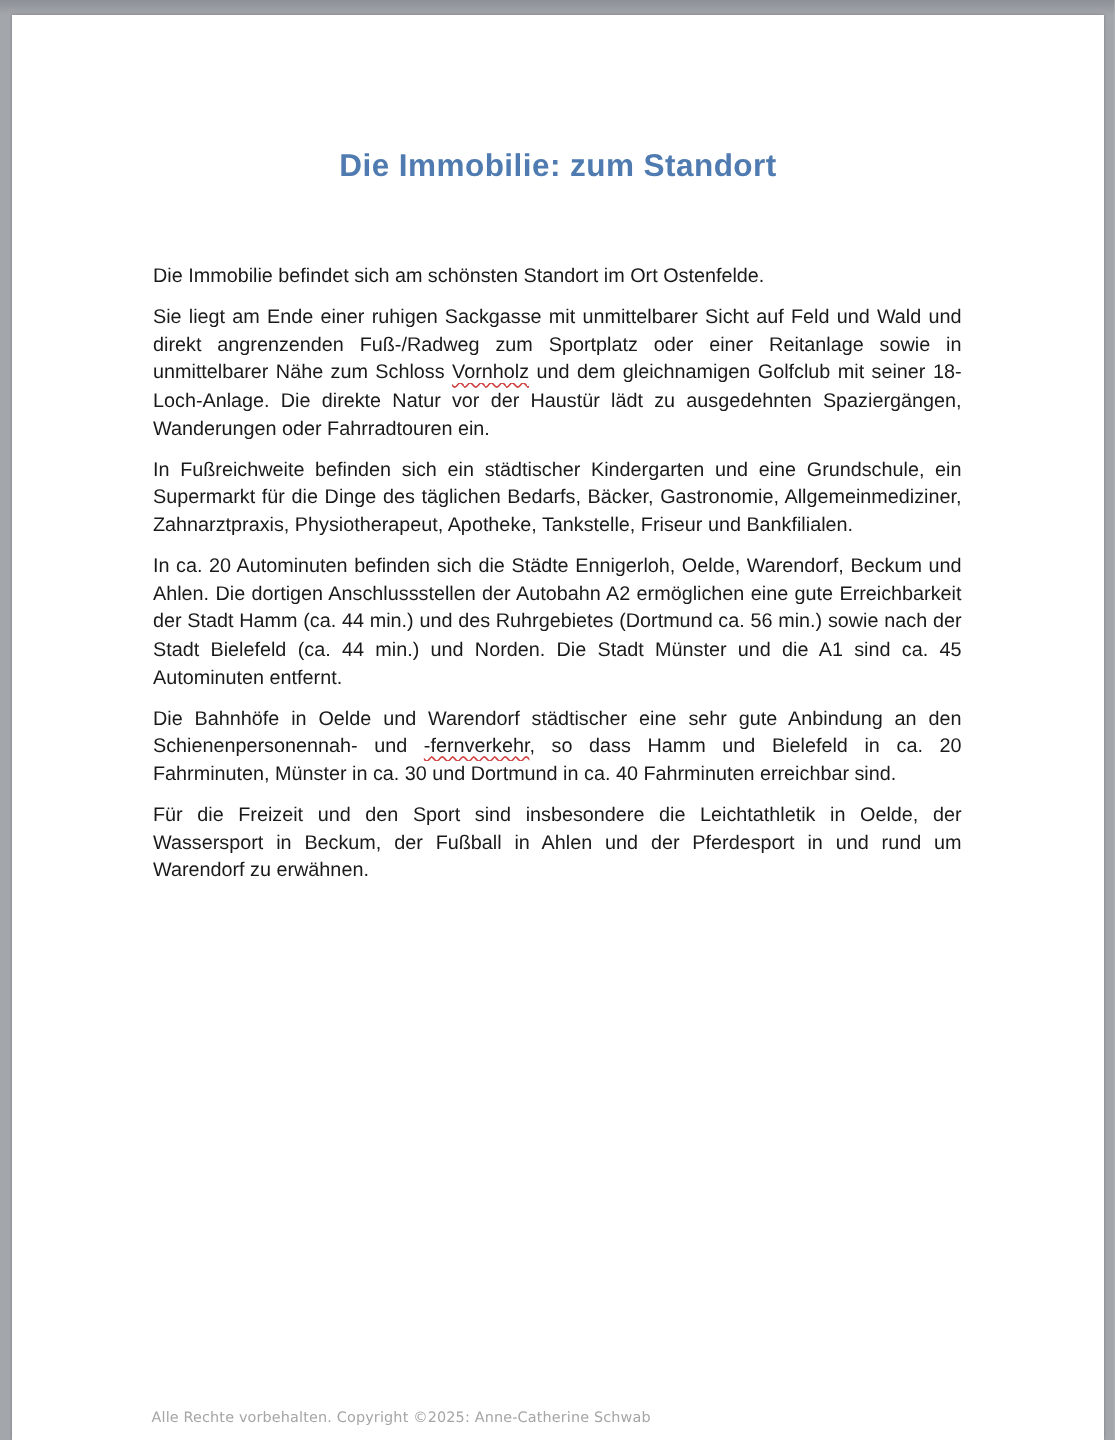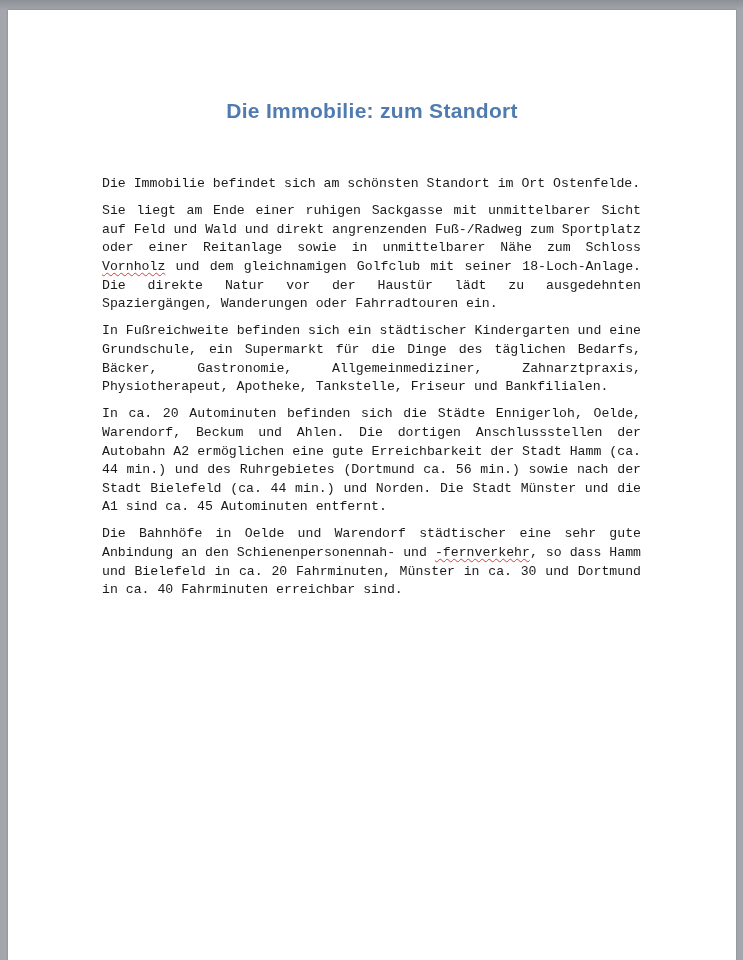--- a/index.html
+++ b/index.html
@@ -37,21 +37,21 @@
       font-size: 21px;
       color: #4f7bb0;
       letter-spacing: 0.3px;
       margin: 0;
     }
     .body-text {
       position: absolute;
       left: 94px;
       top: 165px;
       width: 539px;
-      font-family: Liberation Mono, monospace;
+      font-family: Liberation Sans, sans-serif;
       font-size: 13.2px;
       line-height: 18.6px;
       color: #1a1a1a;
     }
     .body-text p {
       margin: 0 0 8.6px 0;
       text-align: justify;
     }
     .spell {
       text-decoration: underline wavy #d04040;
@@ -80,16 +80,18 @@
       <p>Die Immobilie befindet sich am schönsten Standort im Ort Ostenfelde.</p>
 
       <p><span>Sie liegt am Ende einer ruhigen Sackgasse mit unmittelbarer Sicht auf Feld und Wald und direkt angrenzenden Fuß-/Radweg zum Sportplatz oder einer Reitanlage sowie in unmittelbarer Nähe zum Schloss </span><span class="spell">Vornholz</span><span> und dem gleichnamigen Golfclub mit seiner 18-Loch-Anlage. Die direkte Natur vor der Haustür lädt zu ausgedehnten Spaziergängen, Wanderungen oder Fahrradtouren ein.</span></p>
 
       <p>In Fußreichweite befinden sich ein städtischer Kindergarten und eine Grundschule, ein Supermarkt für die Dinge des täglichen Bedarfs, Bäcker, Gastronomie, Allgemeinmediziner, Zahnarztpraxis, Physiotherapeut, Apotheke, Tankstelle, Friseur und Bankfilialen.</p>
 
       <p>In ca. 20 Autominuten befinden sich die Städte Ennigerloh, Oelde, Warendorf, Beckum und Ahlen. Die dortigen Anschlussstellen der Autobahn A2 ermöglichen eine gute Erreichbarkeit der Stadt Hamm (ca. 44 min.) und des Ruhrgebietes (Dortmund ca. 56 min.) sowie nach der Stadt Bielefeld (ca. 44 min.) und Norden. Die Stadt Münster und die A1 sind ca. 45 Autominuten entfernt.</p>
 
       <p><span>Die Bahnhöfe in Oelde und Warendorf städtischer eine sehr gute Anbindung an den Schienenpersonennah- und </span><span class="spell">-fernverkehr</span><span>, so dass Hamm und Bielefeld in ca. 20 Fahrminuten, Münster in ca. 30 und Dortmund in ca. 40 Fahrminuten erreichbar sind.</span></p>
 
+      <p>Für die Freizeit und den Sport sind insbesondere die Leichtathletik in Oelde, der Wassersport in Beckum, der Fußball in Ahlen und der Pferdesport in und rund um Warendorf zu erwähnen.</p>
     </div>
 
+    <div class="footer">Alle Rechte vorbehalten. Copyright ©2025: Anne-Catherine Schwab</div>
   </div>
 </div>
 
 </body></html>

